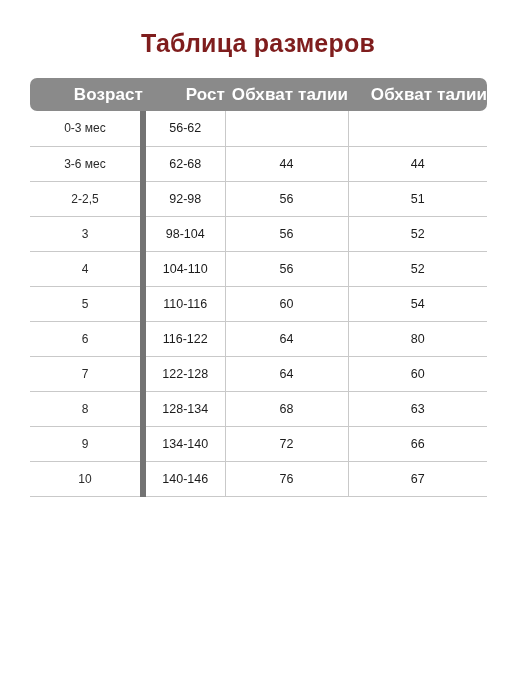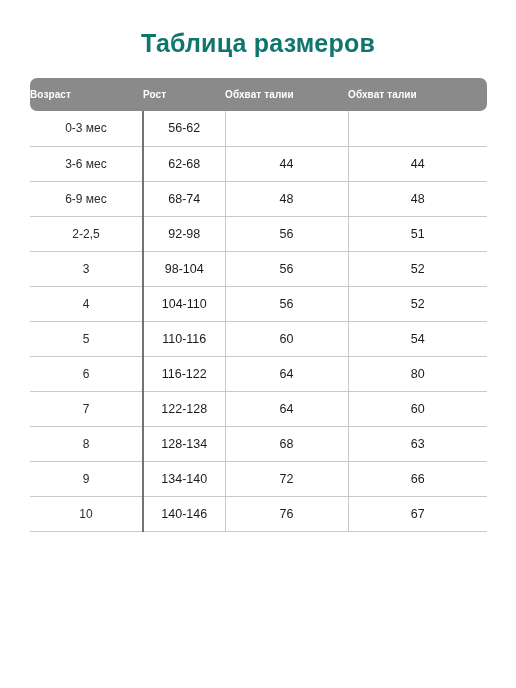--- a/index.html
+++ b/index.html
@@ -24,21 +24,21 @@
 
   
   .title {
     position: absolute;
     left: 0;
     top: 28px;
     width: 516px;
     text-align: center;
     font-size: 25px;
     font-weight: bold;
-    color: #0f766e;
+    color: #7f1d1d;
     letter-spacing: 0.2px;
     line-height: 30px;
   }
 
   
   .table-wrap {
     position: absolute;
     left: 30px;
     top: 78px;
     width: 457px;
@@ -56,23 +56,23 @@
   col.c3 { width: 123px; }
   col.c4 { width: 139px; }
 
   
   thead tr {
     height: 33px;
   }
   thead th {
     background: #8a8a8a;
     color: #ffffff;
-    font-size: 10px;
+    font-size: 17px;
     font-weight: bold;
-    text-align: left;
+    text-align: right;
     padding: 0;
     height: 16px;
     vertical-align: middle;
     letter-spacing: 0.1px;
     border: none;
   }
   thead th.first {
     border-top-left-radius: 7px;
     border-bottom-left-radius: 7px;
   }
@@ -93,21 +93,21 @@
     color: #1c1c1c;
     padding: 0;
     border-bottom: 1px solid #c9c9c9;
     border-right: 1px solid #c9c9c9;
     box-sizing: border-box;
   }
   tbody td.col-age {
     font-weight: normal;
     color: #2b2b2b;
     font-size: 12px;
-    border-right: 2px solid #737373;
+    border-right: 6px solid #737373;
   }
   tbody td.col-val {
     font-weight: normal;
   }
   tbody td.last-col {
     border-right: none;
   }
   tbody tr:first-child td {
     border-top: none;
   }
@@ -142,26 +142,20 @@
             <td class="col-val"></td>
             <td class="col-val last-col"></td>
           </tr>
           <tr>
             <td class="col-age">3-6 мес</td>
             <td class="col-val">62-68</td>
             <td class="col-val">44</td>
             <td class="col-val last-col">44</td>
           </tr>
           <tr>
-            <td class="col-age">6-9 мес</td>
-            <td class="col-val">68-74</td>
-            <td class="col-val">48</td>
-            <td class="col-val last-col">48</td>
-          </tr>
-          <tr>
             <td class="col-age">2-2,5</td>
             <td class="col-val">92-98</td>
             <td class="col-val">56</td>
             <td class="col-val last-col">51</td>
           </tr>
           <tr>
             <td class="col-age">3</td>
             <td class="col-val">98-104</td>
             <td class="col-val">56</td>
             <td class="col-val last-col">52</td>

